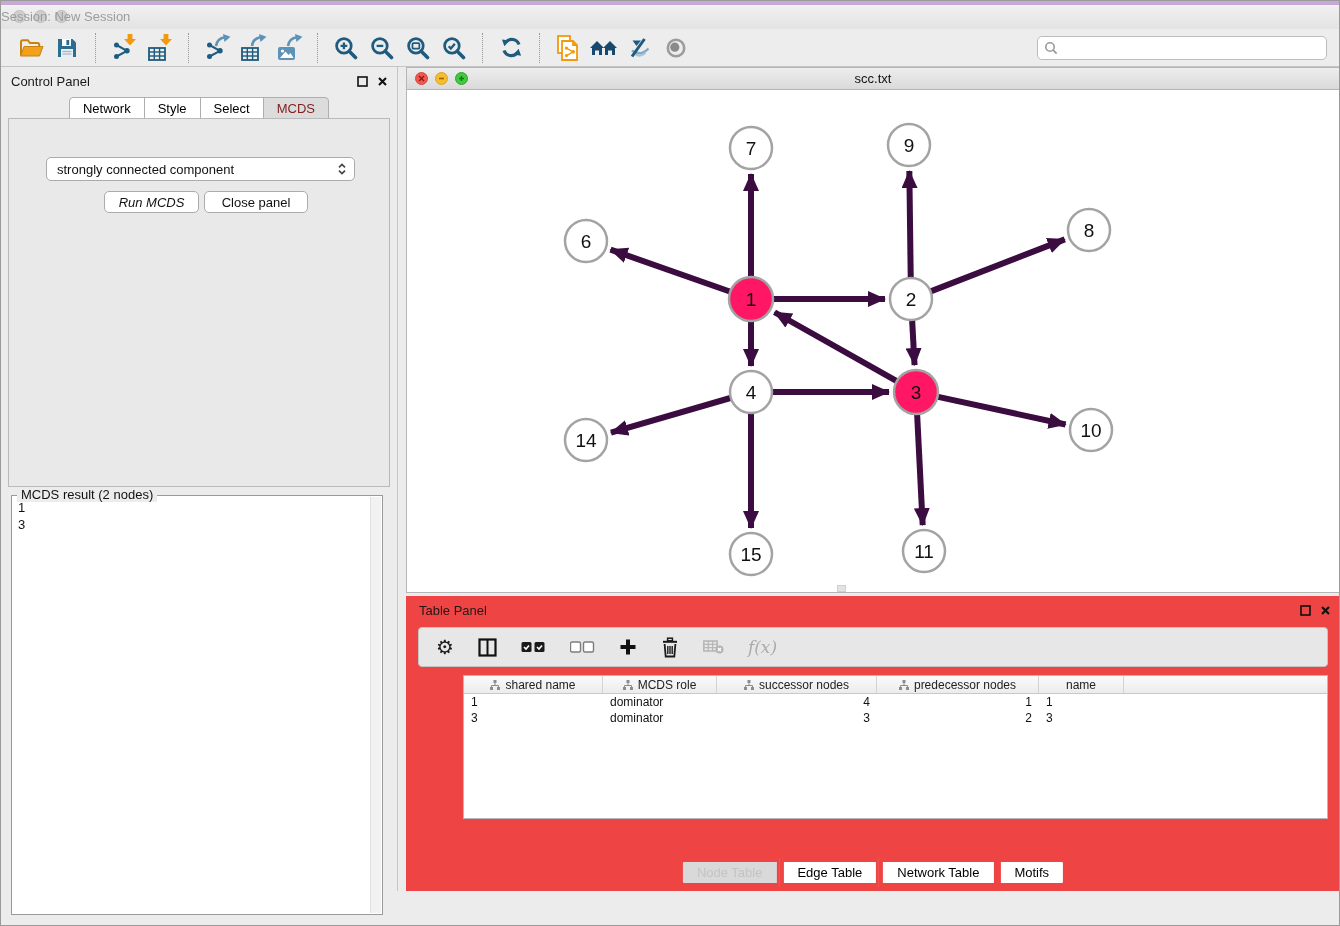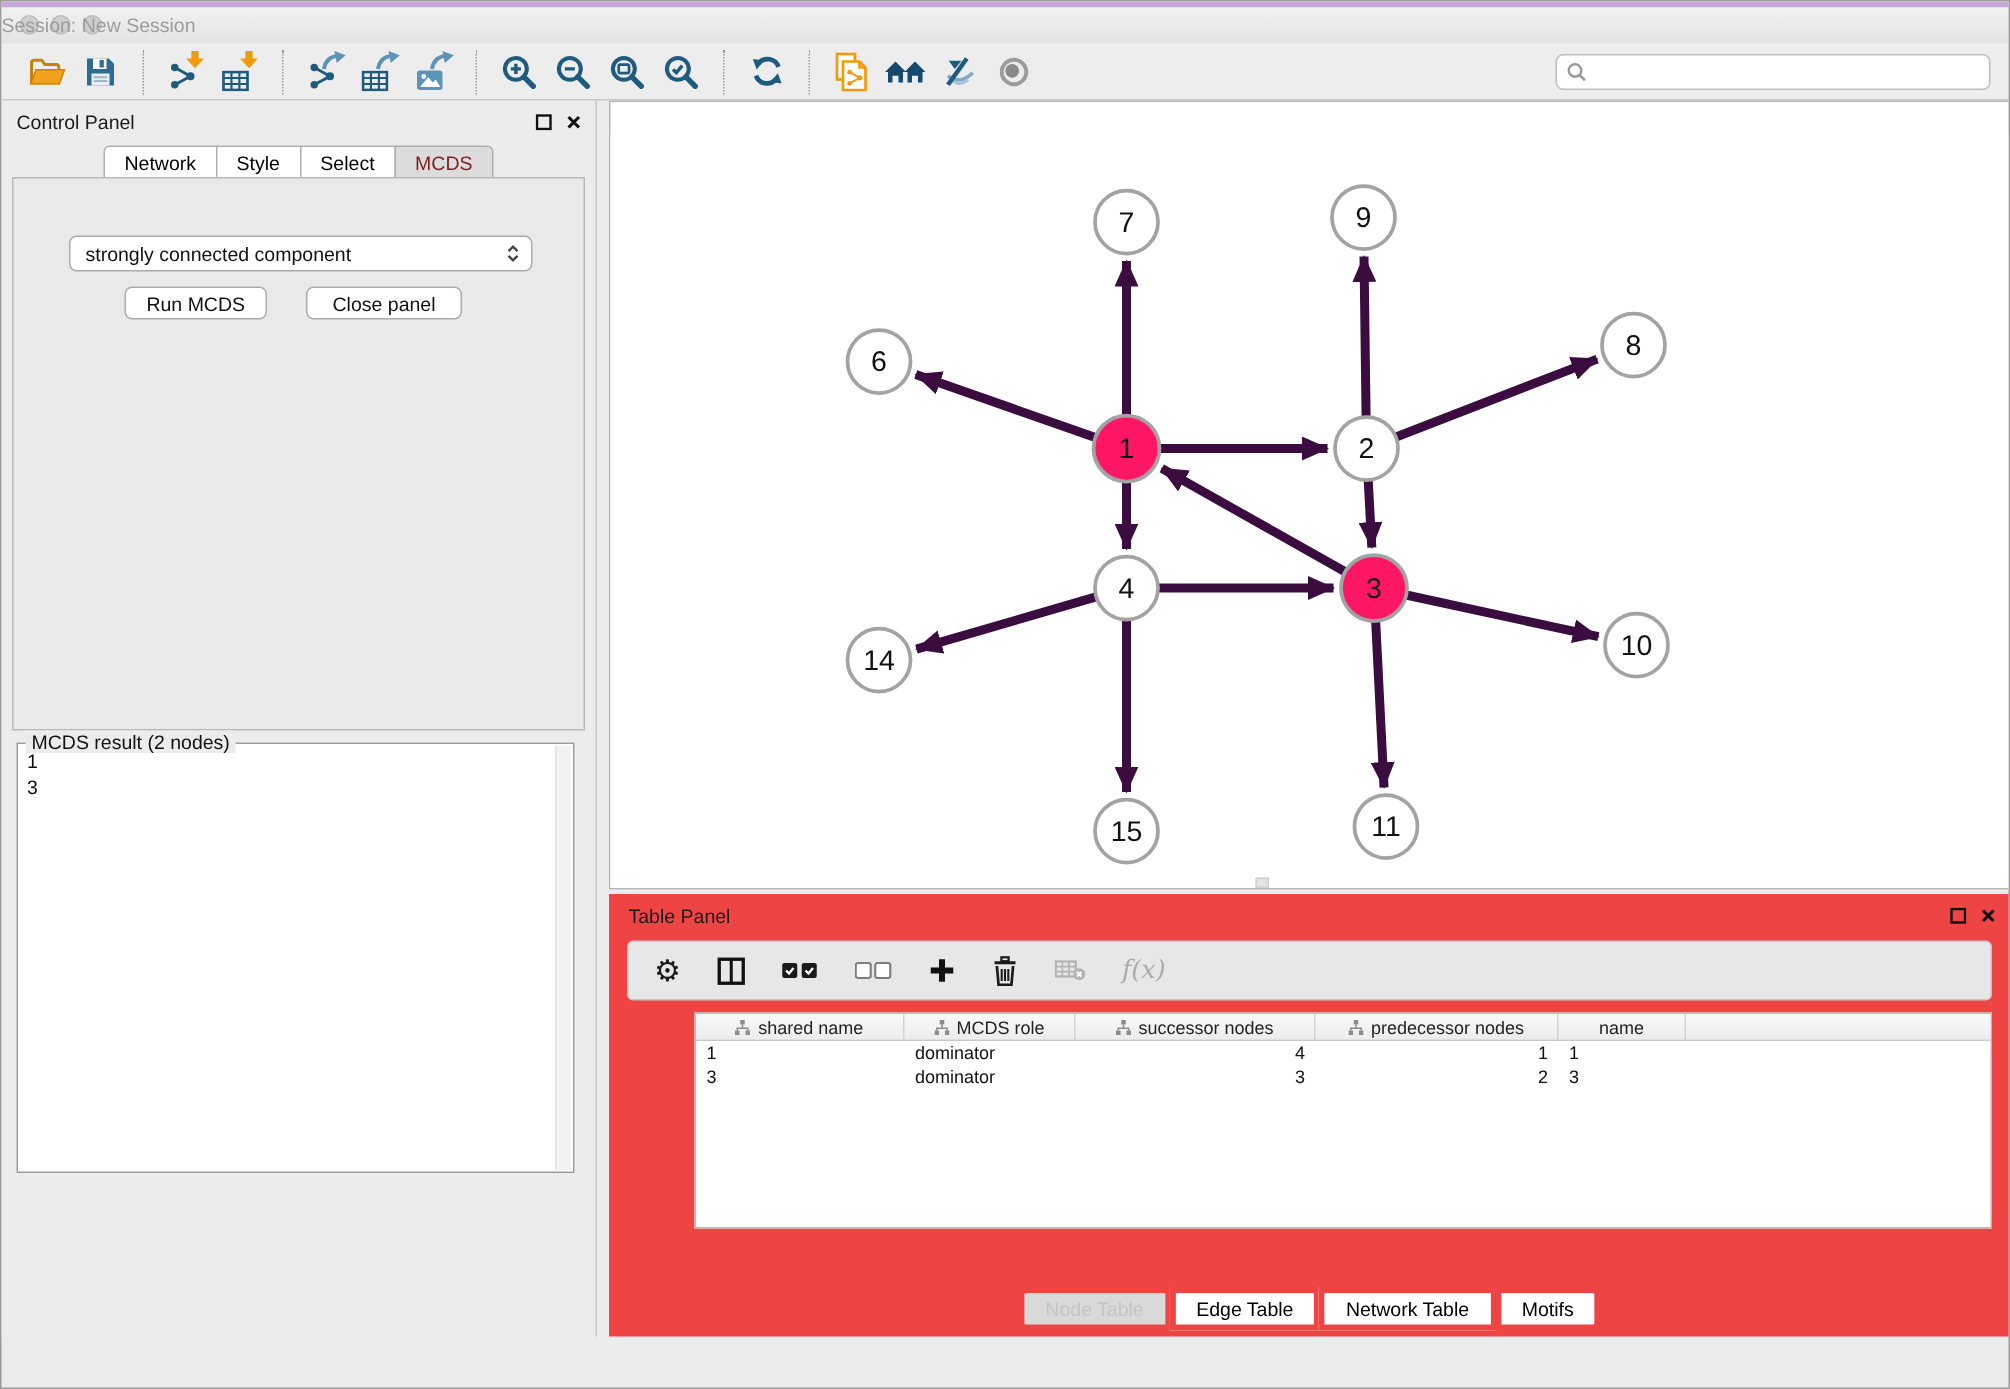--- a/index.html
+++ b/index.html
@@ -29,23 +29,23 @@
   .cp-tabs { position:absolute; top:30px; left:0; right:0; display:flex; justify-content:center; }
   .tab { border:1px solid #AFAFAF; background:#fff; color:#000; font-size:13px; padding:3px 13px; margin-left:-1px; }
   .tab.first { border-radius:4px 0 0 0; margin-left:0; }
   .tab.last { border-radius:0 4px 0 0; }
   .tab.active { background:#DCDCDC; color:#7f1d1d; }
   .cp-body { position:absolute; top:51px; left:7px; right:7px; height:369px; border:1px solid #B9B9B9; background:#E9E9E9; }
   .opt-label { position:absolute; top:18px; left:0; right:0; text-align:center; font-size:13px; color:#111; }
   .dropdown { position:absolute; top:38px; left:37px; width:309px; height:24px; background:#fff; border:1px solid #ABABAB; border-radius:5px; display:flex; align-items:center; font-size:13px; padding-left:10px; color:#111; }
   .dropdown .dd-stepper { margin-left:auto; padding-right:7px; display:flex; align-items:center; }
   .btn { position:absolute; top:72px; height:22px; background:#fff; border:1px solid #ABABAB; border-radius:5px; font-size:13px; color:#111; display:flex; align-items:center; justify-content:center; font-family:"Liberation Sans",sans-serif; }
-  .btn-run { left:74px; width:95px; }
+  .btn-run { left:95px; width:95px;font-style:italic; }
   .btn-close { left:195px; width:104px; }
-  .result-group { position:absolute; top:428px; left:10px; width:372px; height:287px; border:1px solid #9a9a9a; background:#fff; }
+  .result-group { position:absolute; top:428px; left:10px; width:372px; height:420px; border:1px solid #9a9a9a; background:#fff; }
   .result-legend { position:absolute; top:-9px; left:5px; background:#ECECEC; padding:0 4px; font-size:13px; color:#111; }
   .result-text { position:absolute; top:3px; left:6px; right:16px; bottom:3px; font-size:13px; line-height:17px; color:#111; white-space:pre-line; overflow:hidden; }
   .result-scroll { position:absolute; top:1px; right:1px; bottom:1px; width:11px; background:#F2F2F2; border-left:1px solid #E0E0E0; }
 
   
   .network-window { position:absolute; left:405px; top:66px; width:934px; height:526px; background:#fff; border:1px solid #B5B5B5; }
   .nw-titlebar { position:absolute; top:0; left:0; right:0; height:22px; background:linear-gradient(#EDEDED,#DADADA); border-bottom:1px solid #B5B5B5; }
   .nw-traffic { position:absolute; left:8px; top:4px; display:flex; gap:7px; }
   .tl-red   { background:#F4574E; border-color:#D8453C; }
   .tl-yel   { background:#F7BD2E; border-color:#DFA321; }
@@ -310,20 +310,40 @@
     </div>
     <div class="result-group">
       <div class="result-legend">MCDS result (2 nodes)</div>
       <div class="result-text">1
 3</div>
       <div class="result-scroll"></div>
     </div>
   </div>
 
   <div class="network-window">
+    <div class="nw-titlebar">
+      <div class="nw-traffic">
+        <span class="tl tl-red">
+          <svg width="7" height="7" viewBox="0 0 7 7">
+              <path d="M1 1 L6 6 M6 1 L1 6" stroke="rgba(90,10,10,.75)" stroke-width="1.4"></path>
+            </svg>
+        </span>
+        <span class="tl tl-yel">
+          <svg width="7" height="7" viewBox="0 0 7 7">
+              <path d="M1 3.5 H6" stroke="rgba(120,80,0,.8)" stroke-width="1.6"></path>
+            </svg>
+        </span>
+        <span class="tl tl-grn">
+          <svg width="7" height="7" viewBox="0 0 7 7">
+              <path d="M3.5 1 V6 M1 3.5 H6" stroke="rgba(10,90,10,.75)" stroke-width="1.4"></path>
+            </svg>
+        </span>
+      </div>
+      <div class="nw-title">scc.txt</div>
+    </div>
     <div class="nw-canvas">
       <svg width="932" height="503">
           <defs>
             <marker id="arrow" viewBox="0 0 18 16" refX="17" refY="8" markerWidth="18" markerHeight="16" markerUnits="userSpaceOnUse" orient="auto">
               <path d="M0,0 L18,8 L0,16 Z" fill="#3A0C40"></path>
             </marker>
           </defs>
           <line x1="344" y1="191" x2="344" y2="84" stroke="#3A0C40" stroke-width="6" marker-end="url(#arrow)"></line>
           <line x1="327.01858758189167" y1="203.0307762409074" x2="203.52870682615648" y2="159.62221209646714" stroke="#3A0C40" stroke-width="6" marker-end="url(#arrow)"></line>
           <line x1="362" y1="209" x2="478" y2="209" stroke="#3A0C40" stroke-width="6" marker-end="url(#arrow)"></line>

